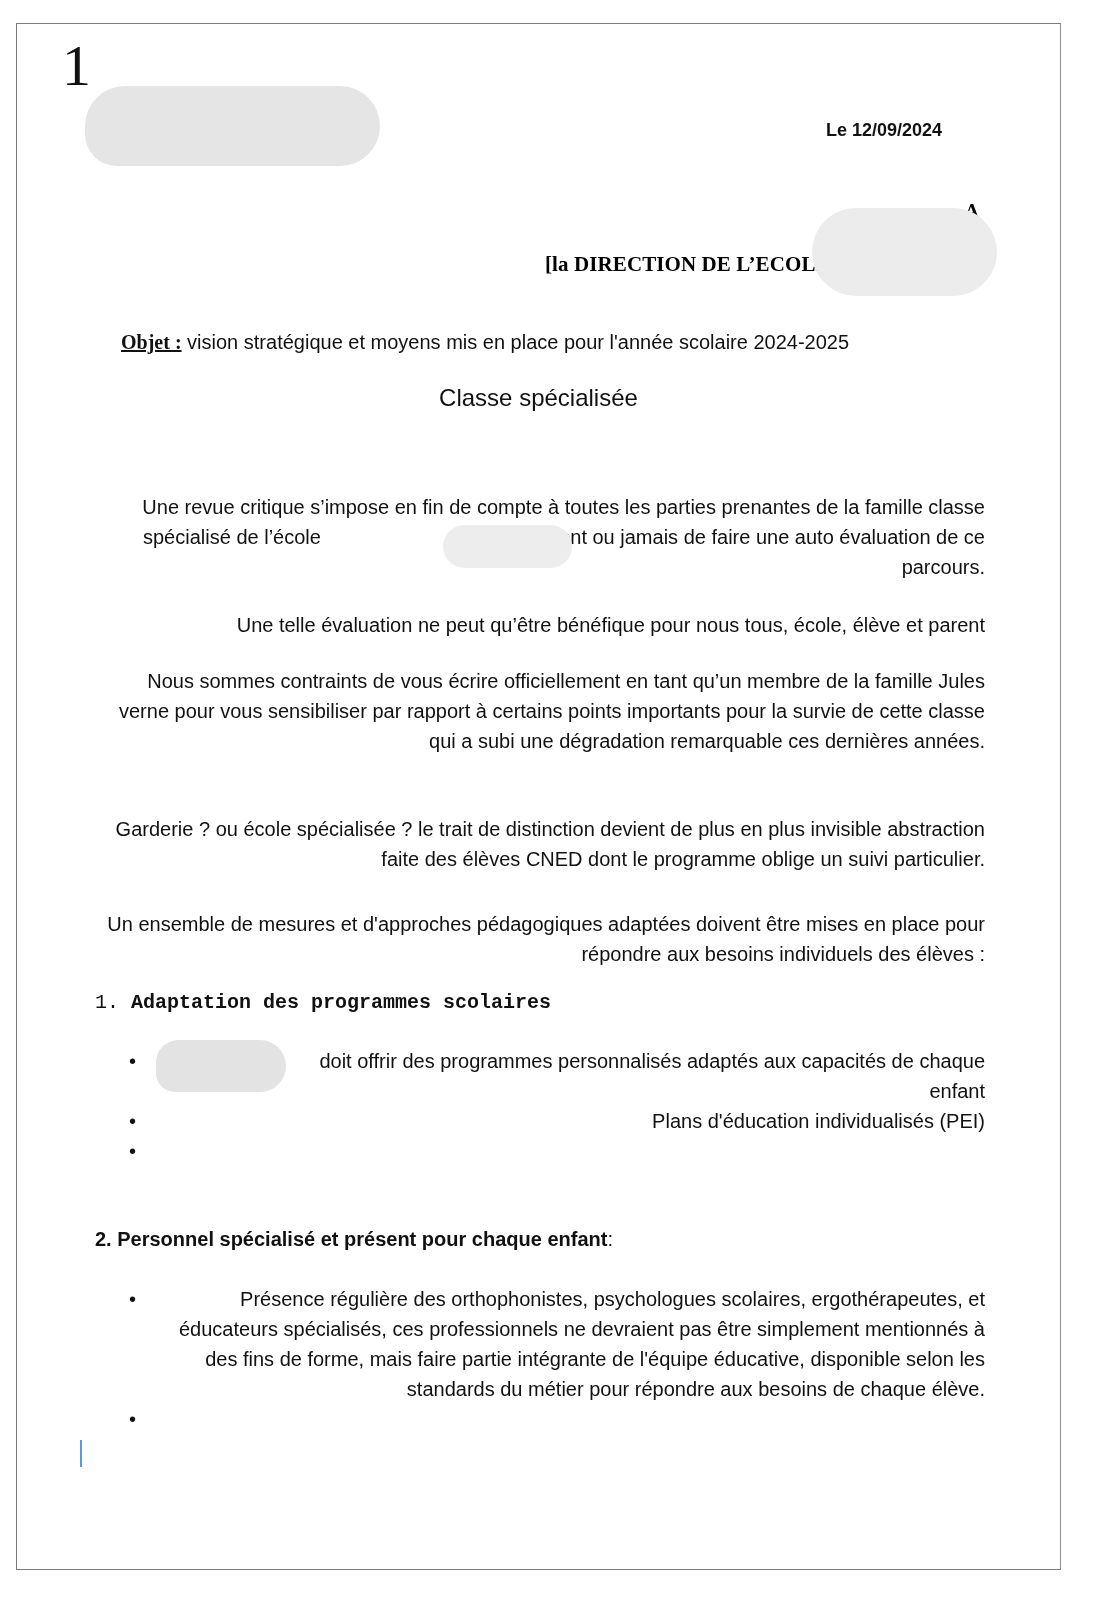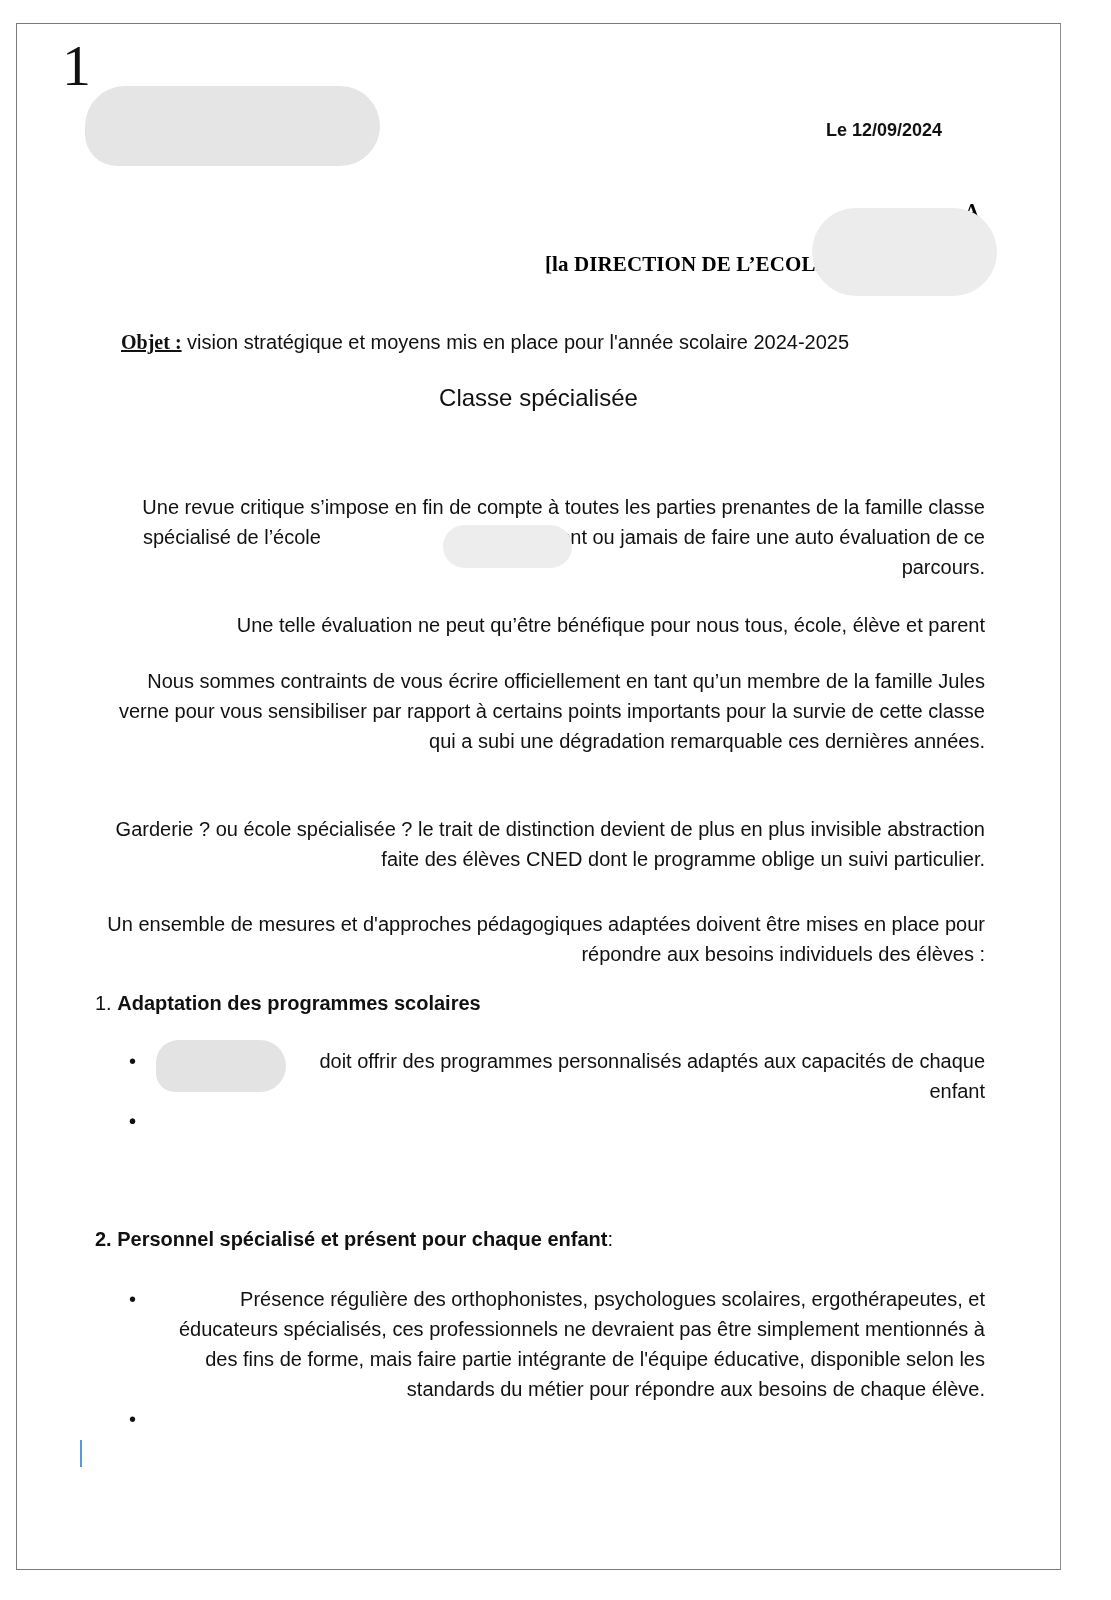--- a/index.html
+++ b/index.html
@@ -51,28 +51,28 @@
 <div class="abs sans para" style="top:492px;">
   <span>Une revue critique s’impose en fin de compte à toutes les parties prenantes de la famille classe spécialisé de l’école</span><span style="display:inline-block;width:126px;height:20px;"></span><span>c’est le moment ou jamais de faire une auto évaluation de ce parcours.</span>
 </div>
 <div class="redact" style="left:443px;top:525px;width:129px;height:43px;border-radius:22px;background:#ededed;"></div>
 
 <div class="abs sans para" style="top:610px;">Une telle évaluation ne peut qu’être bénéfique pour nous tous, école, élève et parent</div>
 <div class="abs sans para" style="top:666px;">Nous sommes contraints de vous écrire officiellement en tant qu’un membre de la famille Jules verne pour vous sensibiliser par rapport à certains points importants pour la survie de cette classe qui a subi une dégradation remarquable ces dernières années.</div>
 <div class="abs sans para" style="top:814px;">Garderie ? ou école spécialisée ? le trait de distinction devient de plus en plus invisible abstraction faite des élèves CNED dont le programme oblige un suivi particulier.</div>
 <div class="abs sans para" style="top:901px;margin-top:8px;">Un ensemble de mesures et d'approches pédagogiques adaptées doivent être mises en place pour répondre aux besoins individuels des élèves :</div>
 
-<div class="abs sans heading" style="top:988px;">
+<div class="abs sans heading" style="top:988px;font-family:Liberation Mono, monospace;">
   <span>1.</span>
   <b>Adaptation des programmes scolaires</b><span></span>
 </div>
 
 <ul class="bullets sans" style="top:1046px;">
   <li><span class="dot">•</span><span style="display:inline-block;width:124px;height:20px;"></span><span>doit offrir des programmes personnalisés adaptés aux capacités de chaque enfant</span></li>
-  <li><span class="dot">•</span></li>
+  <li><span class="dot">•</span><span>Plans d'éducation individualisés (PEI)</span></li>
   <li><span class="dot">•</span></li>
 </ul>
 <div class="redact" style="left:156px;top:1040px;width:130px;height:52px;border-radius:26px 30px 30px 22px;background:#e3e3e3;"></div>
 
 <div class="abs sans heading" style="top:1224px;">
   <b>2.</b>
   <b>Personnel spécialisé et présent pour chaque enfant</b><span>:</span>
 </div>
 
 <ul class="bullets sans" style="top:1284px;">

